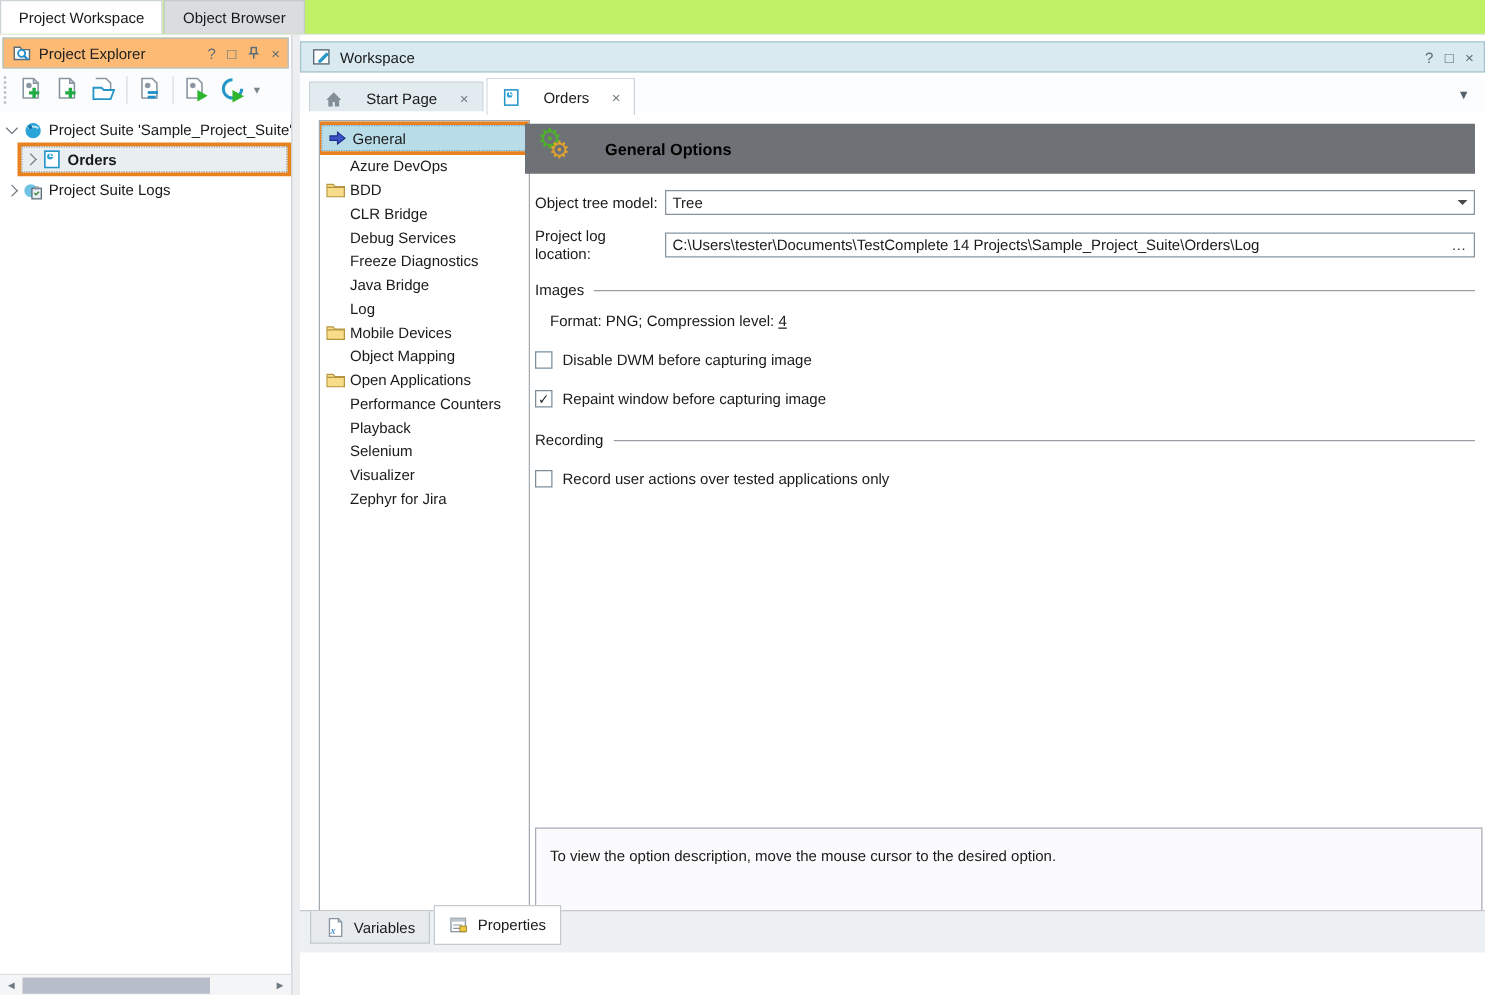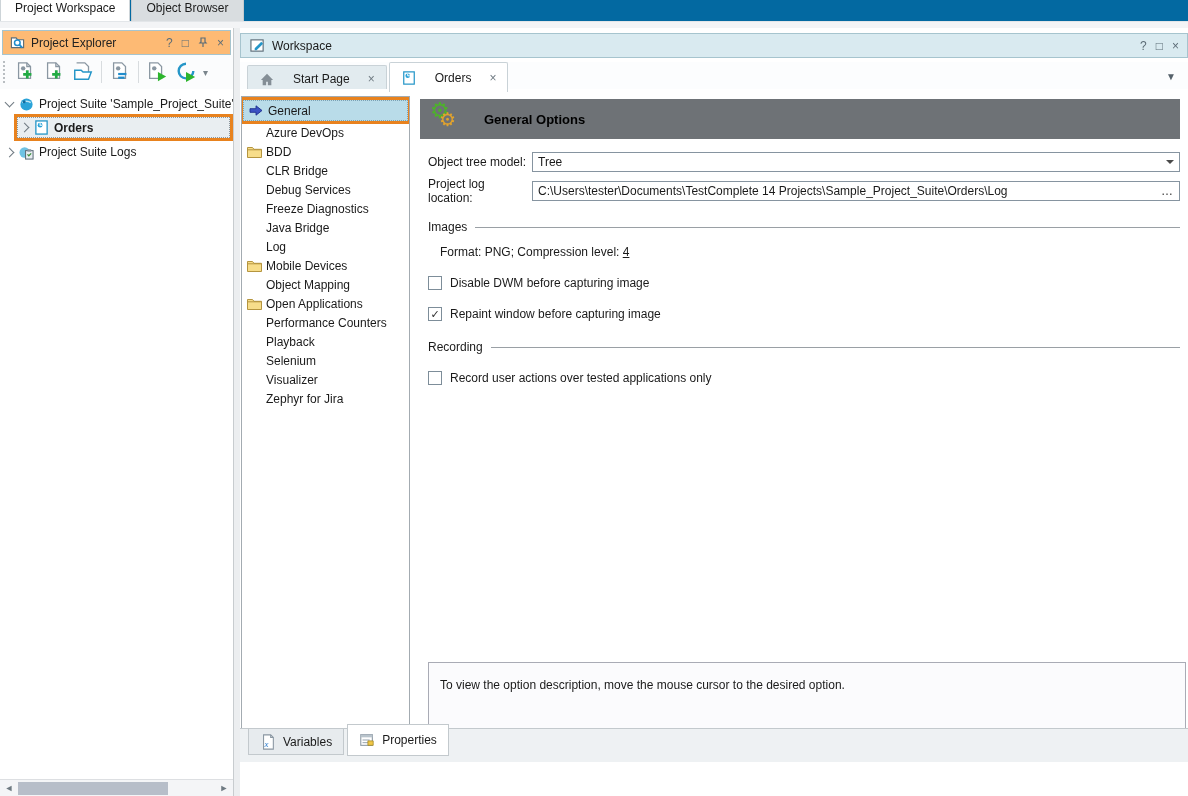--- a/index.html
+++ b/index.html
@@ -1,19 +1,19 @@
 <!DOCTYPE html>
 <html><head>
 <meta charset="utf-8">
 <style>
 *{box-sizing:border-box;margin:0;padding:0}
 html,body{width:1188px;height:796px;overflow:hidden;font-family:"Liberation Sans",sans-serif;font-size:12px;color:#1a1a1a;background:#f3f4f6}
 .app{position:relative;width:1188px;height:796px}
 
-.top-tabs{position:absolute;left:0;top:0;right:0;height:22px;background:#0369a1;border-bottom:1px solid #e3e6e9;display:flex;align-items:flex-end}
+.top-tabs{position:absolute;left:0;top:0;right:0;height:28px;background:#bef264;border-bottom:1px solid #e3e6e9;display:flex;align-items:flex-end}
 .top-tab{height:27px;display:flex;align-items:center;padding:0 14px;background:#d9dde0;border:1px solid #c6cacd;border-bottom:none;margin-right:1px}
 .top-tab.active{background:#fff;border-color:#cdd4d8;font-weight:normal}
 
 .left-panel{position:absolute;left:0;top:28px;width:234px;bottom:0;background:#fff;border-right:1px solid #c8cccf;display:flex;flex-direction:column}
 .gap{position:absolute;left:234px;top:28px;width:6px;bottom:0;background:#eceef0}
 .panel-header{height:25px;margin:2px 2px 0 2px;background:#fdba74;border:1px solid #a6c4ce;display:flex;align-items:center;padding:0 6px;gap:6px;flex:0 0 auto}
 .ph-title{flex:1;color:#222}
 .ph-btns{display:flex;align-items:center;gap:9px;color:#5d6d77;font-size:12px}
 .ph-btns span{cursor:default}
 .pe-toolbar{height:34px;display:flex;align-items:center;padding:0 3px;gap:1px;flex:0 0 auto;background:#fbfcfd}
@@ -37,34 +37,34 @@
 .ws-header{height:25px;margin-top:5px;background:#d9eaf0;border:1px solid #a6c4ce;display:flex;align-items:center;padding:0 8px;gap:7px}
 .ws-title{flex:1}
 .doc-tabs{height:31px;margin-top:4px;position:relative;border-bottom:1px solid #d2d7da;display:flex;align-items:flex-end;padding-left:7px;background:#fcfdfe}
 .doc-tab{height:27px;display:flex;align-items:center;gap:18px;padding:0 11px;border:1px solid #c9d2d7;border-bottom:none;background:#e2ebef;margin-right:2px;border-radius:2px 2px 0 0;position:relative}
 .doc-tab.active{background:#fff;height:30px;z-index:2}
 .doc-tab.active::after{content:"";position:absolute;left:0;right:0;bottom:-1px;height:1px;background:#fff}
 .tab-close{color:#6f7a82;font-size:12px;cursor:default}
 .tabs-caret{position:absolute;right:12px;top:9px;color:#55616a;font-size:10px}
 .content{position:absolute;top:61px;left:0;right:0;bottom:34px;background:#fff}
 
-.options-list{position:absolute;left:1px;top:7px;width:169px;bottom:11px;border:1px solid #a3abb1;background:#fff;padding-top:3px;overflow:hidden}
+.options-list{position:absolute;left:15px;top:7px;width:169px;bottom:11px;border:1px solid #a3abb1;background:#fff;padding-top:3px;overflow:hidden}
 .opt-item{height:19px;display:flex;align-items:center;gap:4px;padding-left:4px}
 .opt-item.selected{background:#b9dce9;outline:3px solid #e8821e;border:1px dotted #7aa2b5;height:21px;margin:0 1px 2px 1px}
 .opt-icon{width:16px;height:14px;flex:0 0 16px;display:flex;align-items:center;justify-content:center}
 .opt-label{white-space:nowrap}
 
 .right-pane{position:absolute;left:178px;top:0;right:0;bottom:0}
 .go-header{margin:10px 8px 0 2px;height:40px;background:#6e7276;display:flex;align-items:center;padding-left:10px}
 .gears{position:relative;width:34px;height:34px;flex:0 0 34px}
 .gear1{position:absolute;left:0;top:-4px;color:#4db22a;font-size:22px}
 .gear2{position:absolute;left:9px;top:6px;color:#e2a32c;font-size:19px}
 .go-title{color:#000000;font-weight:bold;font-size:13px;margin-left:20px}
 .form{margin:13px 8px 0 10px}
-.frow{display:flex;align-items:center;margin-bottom:9px;height:20px}
+.frow{display:flex;align-items:center;margin-bottom:14px;height:20px}
 .flabel{width:104px;flex:0 0 104px}
 .fctl{flex:1;height:20px;border:1px solid #8694a0;background:#fff;display:flex;align-items:center;padding:0 5px;overflow:hidden}
 .fval{flex:1;white-space:nowrap;overflow:hidden}
 .caret-down{width:0;height:0;border-left:4px solid transparent;border-right:4px solid transparent;border-top:4px solid #4a4a4a;margin-left:4px}
 .browse{color:#333;padding-left:4px;letter-spacing:1px}
 .group{margin:19px 8px 0 10px;display:flex;align-items:center}
 .gtitle{font-weight:normal;margin-right:8px}
 .gline{flex:1;height:1px;background:#9aa0a5}
 .format-line{margin:11px 8px 0 22px}
 .link{text-decoration:underline}

